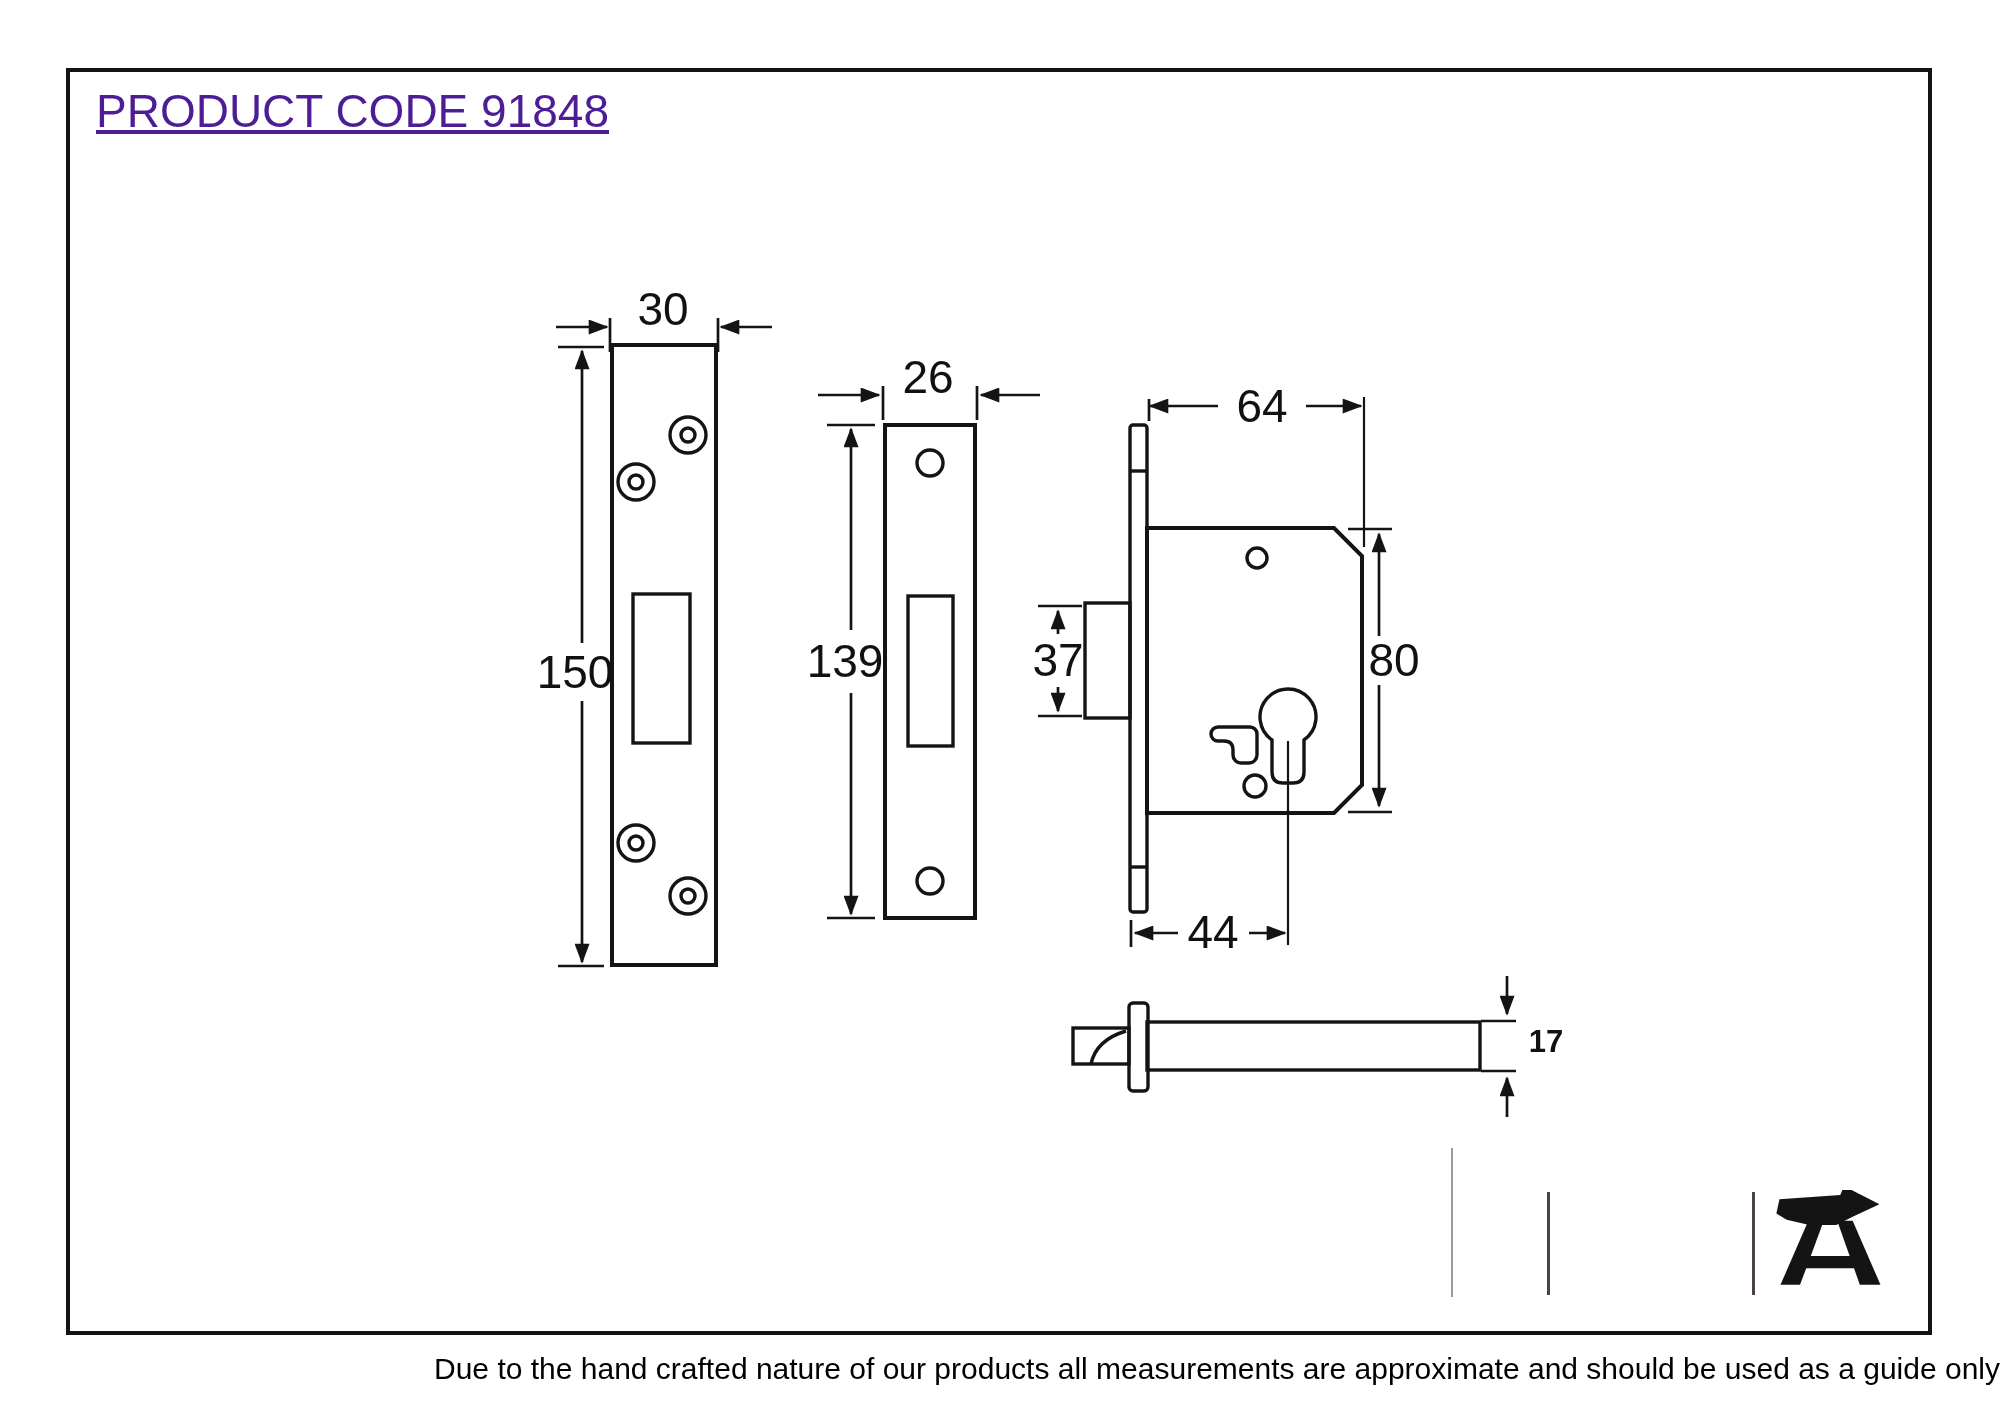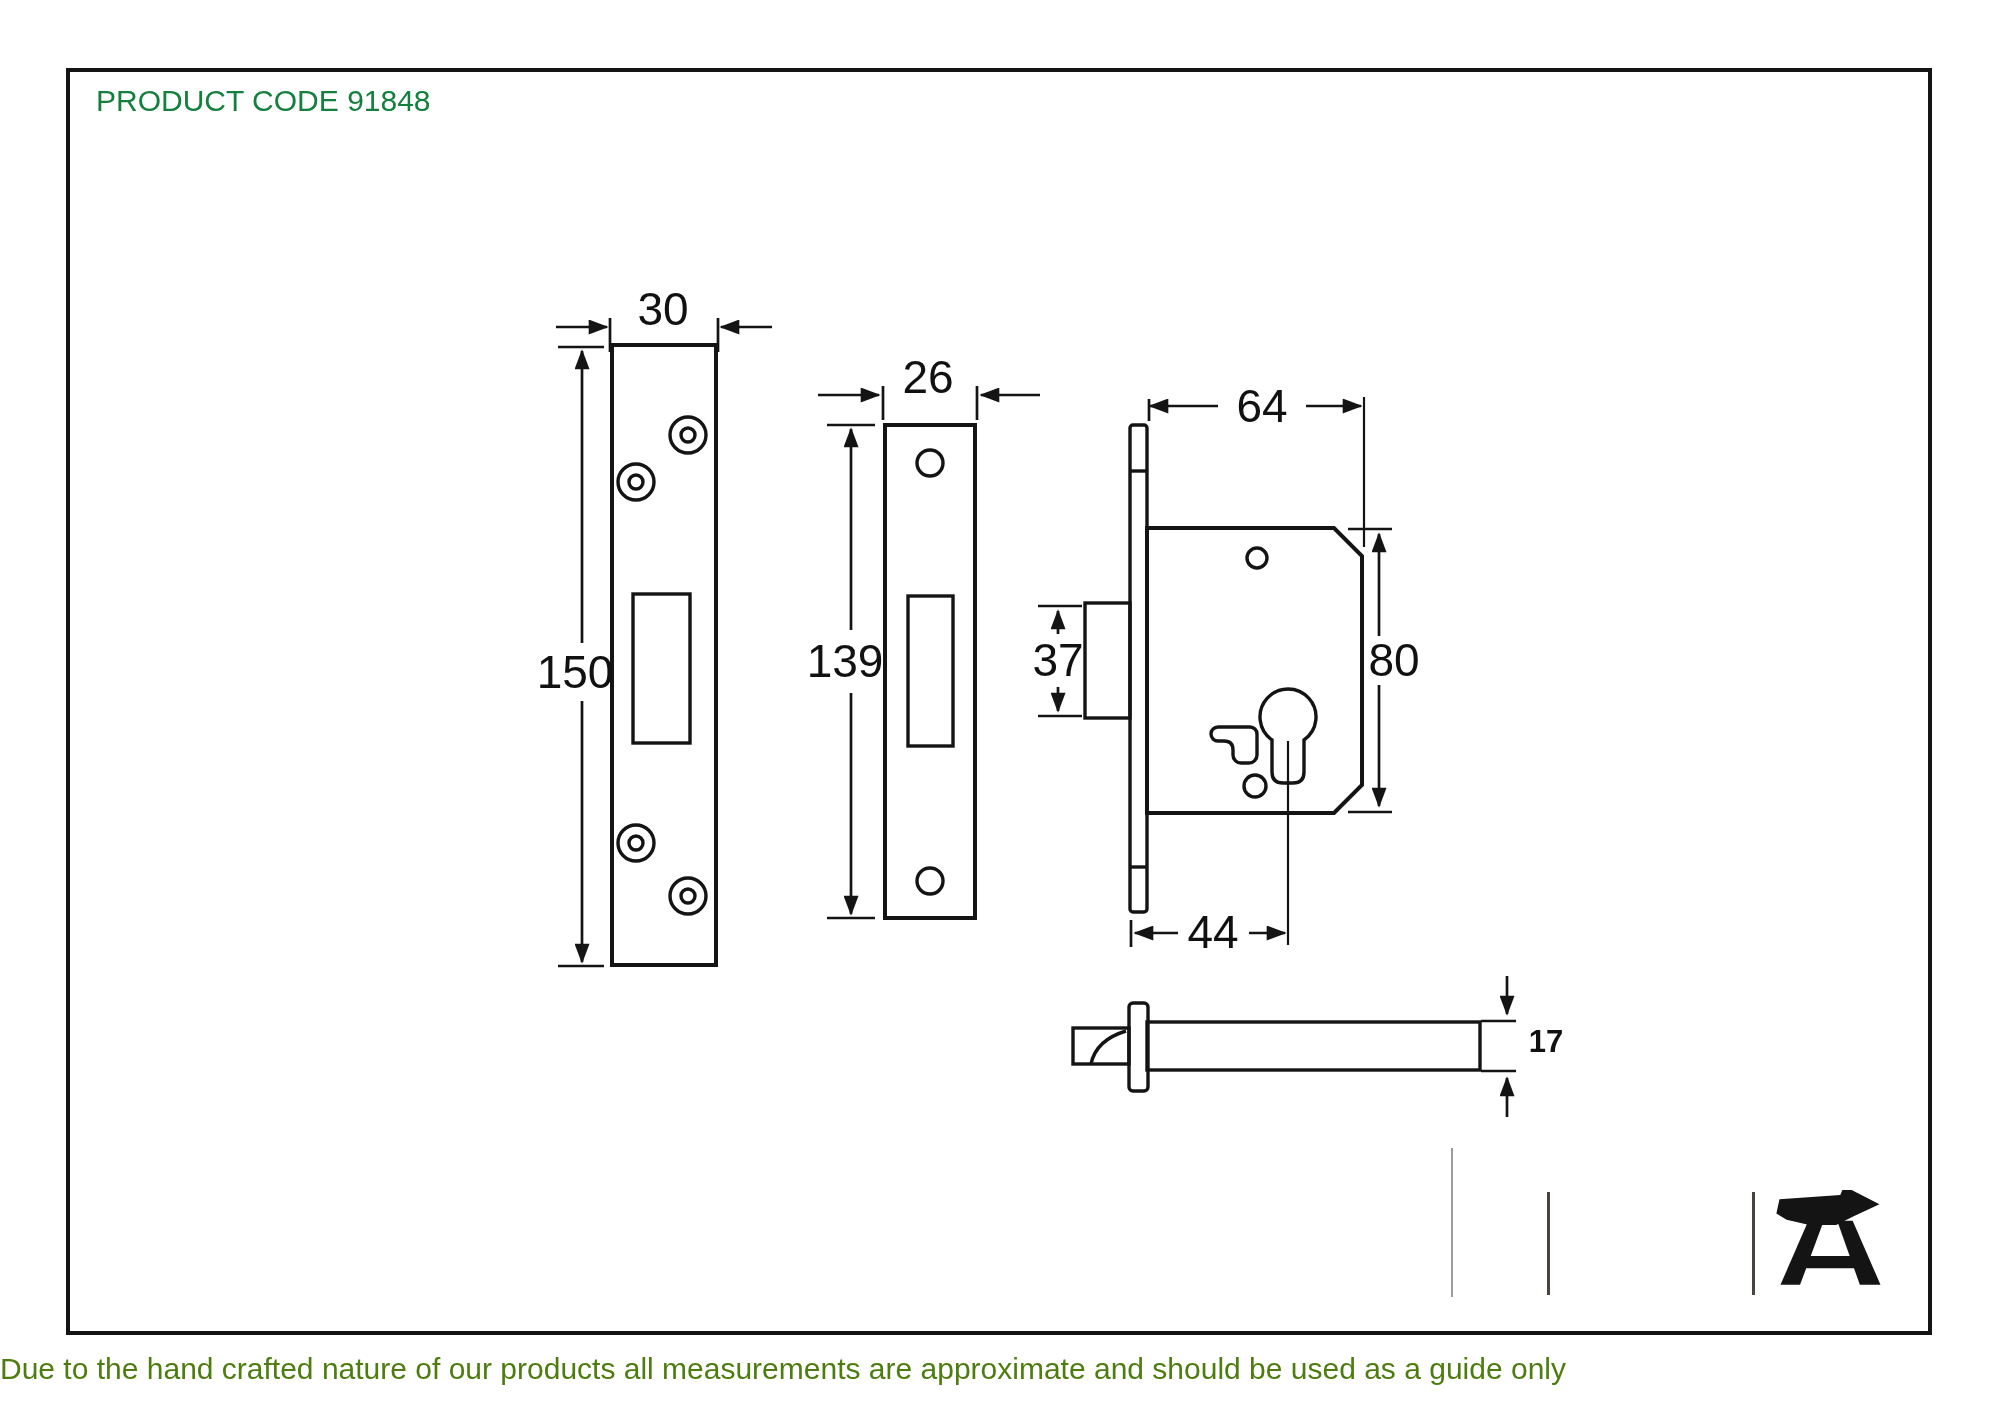--- a/index.html
+++ b/index.html
@@ -1,39 +1,39 @@
 <!DOCTYPE html>
 <html><head>
 <meta charset="utf-8">
 <style>
   html,body{margin:0;padding:0;background:#fff;}
   #stage{position:relative;width:2000px;height:1416px;background:#fff;overflow:hidden;
          font-family:"Liberation Sans",sans-serif;}
   #frame{position:absolute;left:66px;top:68px;width:1866px;height:1267px;
          border:4px solid #141414;box-sizing:border-box;}
-  #title{position:absolute;left:96px;top:84px;font-size:30px;color:#15803d;
-         letter-spacing:0px;white-space:nowrap;}
+  #title{position:absolute;left:96px;top:84px;font-size:46px;color:#4c1d95;
+         letter-spacing:0px;white-space:nowrap;text-decoration:underline;}
   #drawing{position:absolute;left:0;top:0;}
   .outline{fill:#fff;stroke:#141414;stroke-width:4;}
   .outline3{fill:none;stroke:#141414;stroke-width:3.4;}
   .hole{fill:none;stroke:#141414;stroke-width:3.4;}
   .dimln{fill:none;stroke:#141414;stroke-width:2.7;}
   .thin{fill:none;stroke:#141414;stroke-width:2.2;}
   text.dim{font-family:"Liberation Sans",sans-serif;font-size:46px;fill:#111;
            text-anchor:middle;dominant-baseline:central;}
   text.dim-sm{font-family:"Liberation Sans",sans-serif;font-size:31px;font-weight:700;
               fill:#111;text-anchor:middle;dominant-baseline:central;}
   #logo{position:absolute;left:1540px;top:1186px;width:400px;height:118px;}
   .logo-bar{position:absolute;top:6px;width:3px;height:103px;background:#4a4340;}
   #logo-text{position:absolute;left:26px;top:15px;color:#4a4340;
              font-family:"Liberation Serif",serif;font-size:19px;font-weight:600;
              letter-spacing:2.6px;line-height:24px;white-space:nowrap;}
   #anvil{position:absolute;left:224px;top:2px;}
-  #footer{position:absolute;left:0;top:1352px;width:2000px;text-align:left;
-          font-size:30px;color:#4d7c0f;}
+  #footer{position:absolute;left:0;top:1352px;width:2000px;text-align:right;
+          font-size:30px;color:#000000;}
 </style>
 </head>
 <body>
 
 <div id="stage">
 
   <div id="frame"></div>
 
   <div id="title">PRODUCT CODE 91848</div>
 

